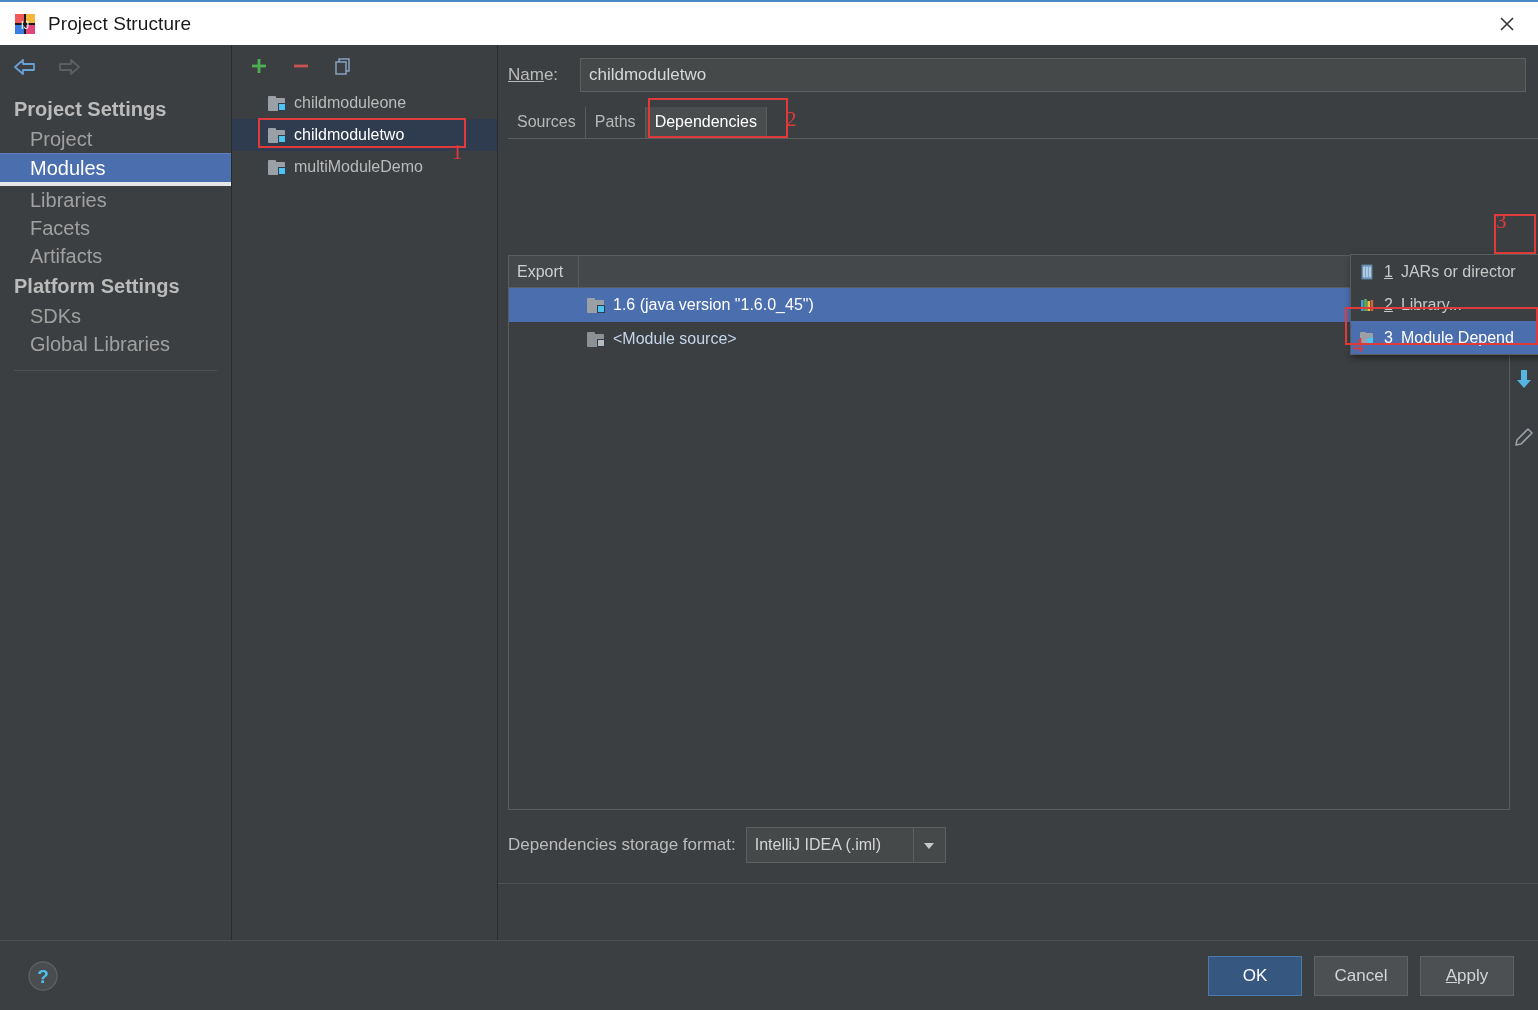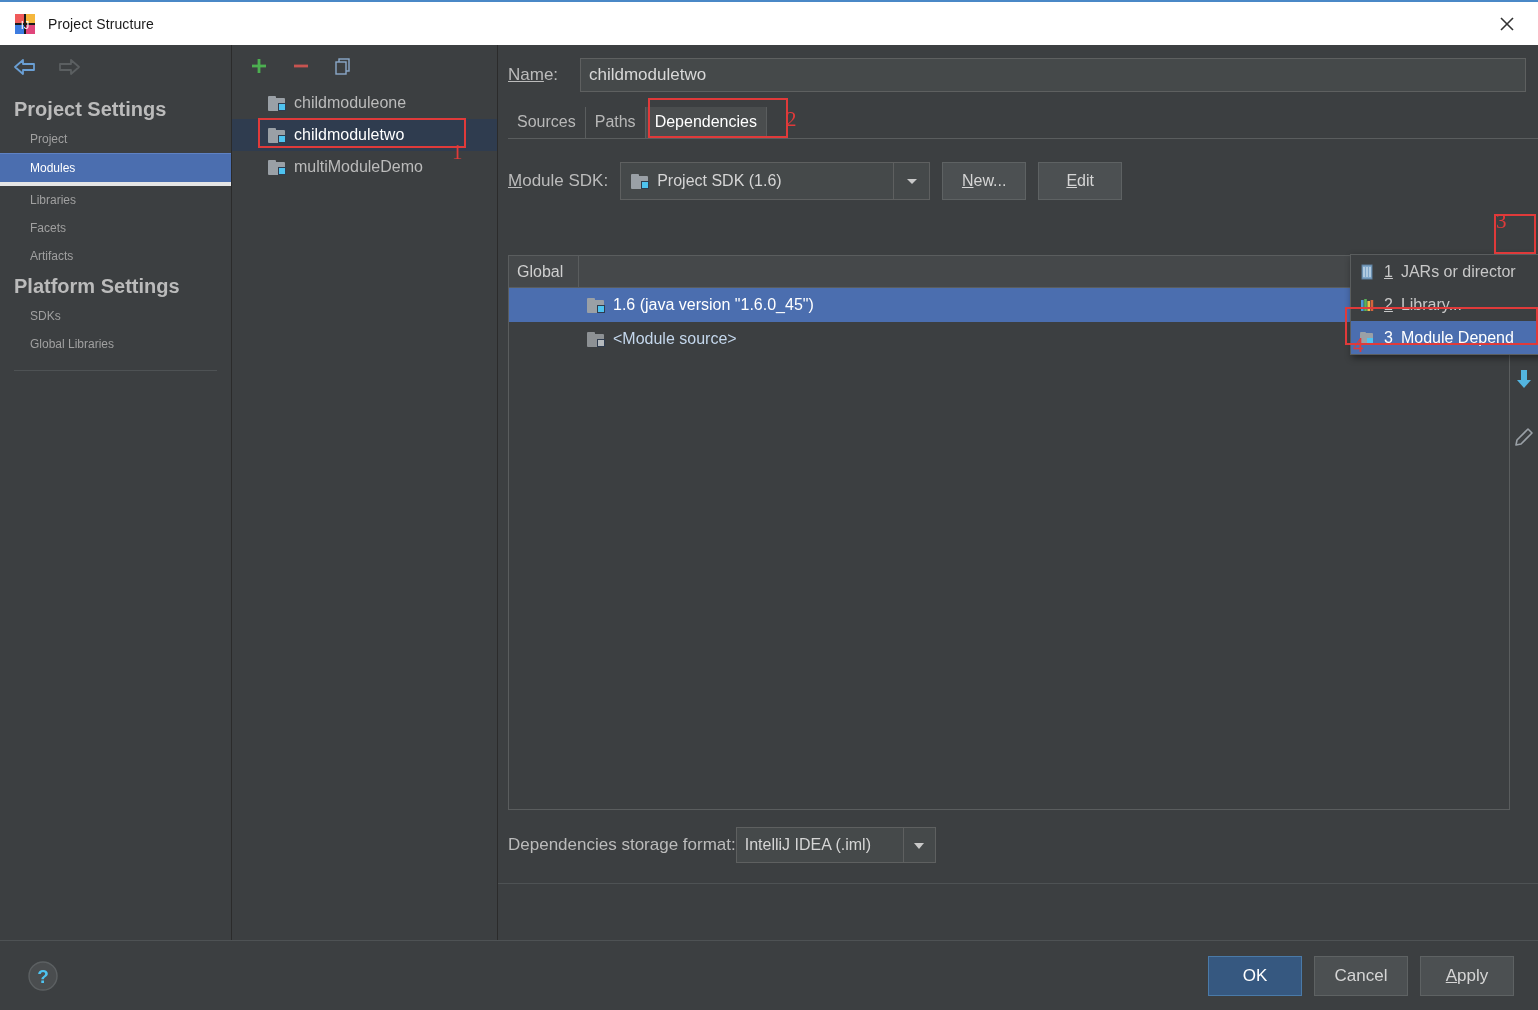--- a/index.html
+++ b/index.html
@@ -16,21 +16,21 @@
     position: absolute; left: 0; top: 0; width: 1538px; height: 45px;
     background: #ffffff;
     border-top: 2px solid #4a88c7;
     display: flex; align-items: center;
   }
   .title-icon {
     width: 22px; height: 22px; margin-left: 14px; margin-right: 12px;
     position: relative; flex: none;
   }
   .title-text {
-    font-size: 14px; color: #1a1a1a; letter-spacing: .1px;
+    font-size: 19px; color: #1a1a1a; letter-spacing: .1px;
   }
   .close-btn {
     position: absolute; right: 0; top: 0; width: 62px; height: 43px;
     display: flex; align-items: center; justify-content: center;
     cursor: pointer;
   }
   .close-btn svg { display: block; }
 
   
   .body-wrap {
@@ -49,21 +49,21 @@
   .nav-row {
     height: 44px; display: flex; align-items: center; padding-left: 10px; gap: 14px;
   }
   .nav-arrow { width: 30px; height: 24px; display: flex; align-items: center; justify-content: center; cursor: pointer;}
   .settings-list { padding-top: 4px; }
   .group-head {
     font-size: 20px; font-weight: bold; color: #bbbbbb;
     padding: 4px 0 4px 14px; line-height: 24px;
   }
   .set-item {
-    font-size: 12px; color: #a0a0a0; line-height: 28px;
+    font-size: 20px; color: #a0a0a0; line-height: 28px;
     padding-left: 30px; cursor: pointer;
   }
   .set-item.selected {
     background: #4b6eaf; color: #ffffff;
     border-top: 1px solid #5f82c4; border-bottom: 4px solid #e5e5e5;
   }
   .sep-line {
     height: 1px; background: #4e5254; margin: 12px 14px 10px 14px;
   }
 
@@ -179,21 +179,21 @@
     border: 2px solid #e03a3a; pointer-events: none; z-index: 50;
   }
   .redbox-mod {
     position: absolute; left: 258px; top: 118px; width: 208px; height: 30px;
     border: 2px solid #e03a3a; pointer-events: none; z-index: 30;
   }
 
   
   .storage-row {
     position: absolute; left: 10px; bottom: 74px; height: 42px;
-    display: flex; align-items: center; 
+    display: flex; align-items: center; gap: 10px;
   }
   .storage-label { font-size: 17px; color: #bbbbbb; }
   .storage-combo {
     width: 200px; height: 36px; background: #45494a; border: 1px solid #5e6060;
     display: flex; align-items: center; color: #d5d5d5; font-size: 16px;
     padding-left: 8px; position: relative; cursor: pointer;
   }
   .storage-combo .arrow-cell {
     position: absolute; right: 0; top: 0; width: 32px; height: 100%;
     border-left: 1px solid #5e6060; display:flex; align-items:center; justify-content:center;
@@ -340,42 +340,24 @@
     </div>
 
     <div class="tabs-row">
       <div class="tab">Sources</div>
       <div class="tab">Paths</div>
       <div class="tab active">Dependencies</div>
       <div class="redbox-tab"></div>
       <div class="anno" style="left:278px; top:2px;">2</div>
     </div>
 
-    <div class="sdk-row">
-      <div class="sdk-label"><u>M</u>odule SDK:</div>
-      <div class="sdk-combo">
-        <span class="mod-icon" style="margin-right:8px;">
-          <span class="fold"></span>
-            <span class="fold-tab"></span>
-            <span class="fold-badge"></span>
-        </span>
-        <span>Project SDK (1.6)</span>
-        <span class="arrow-cell">
-          <svg width="14" height="10" viewBox="0 0 14 10">
-              <path d="M2 3 L12 3 L7 8 Z" fill="#c9c9c9"></path>
-            </svg>
-        </span>
-      </div>
-      <div class="btn"><u>N</u>ew...</div>
-      <div class="btn"><u>E</u>dit</div>
-    </div>
 
     <div class="dep-table">
       <div class="dep-head">
-        <div class="c-export">Global</div>
+        <div class="c-export">Export</div>
         <div class="c-mid"></div>
         <div class="c-scope">Scope</div>
       </div>
       <div class="dep-row selected">
         <span class="ico">
           <span class="fold"></span>
             <span class="fold-tab"></span>
             <span class="fold-badge"></span>
         </span>
         <span>1.6 (java version "1.6.0_45")</span>

